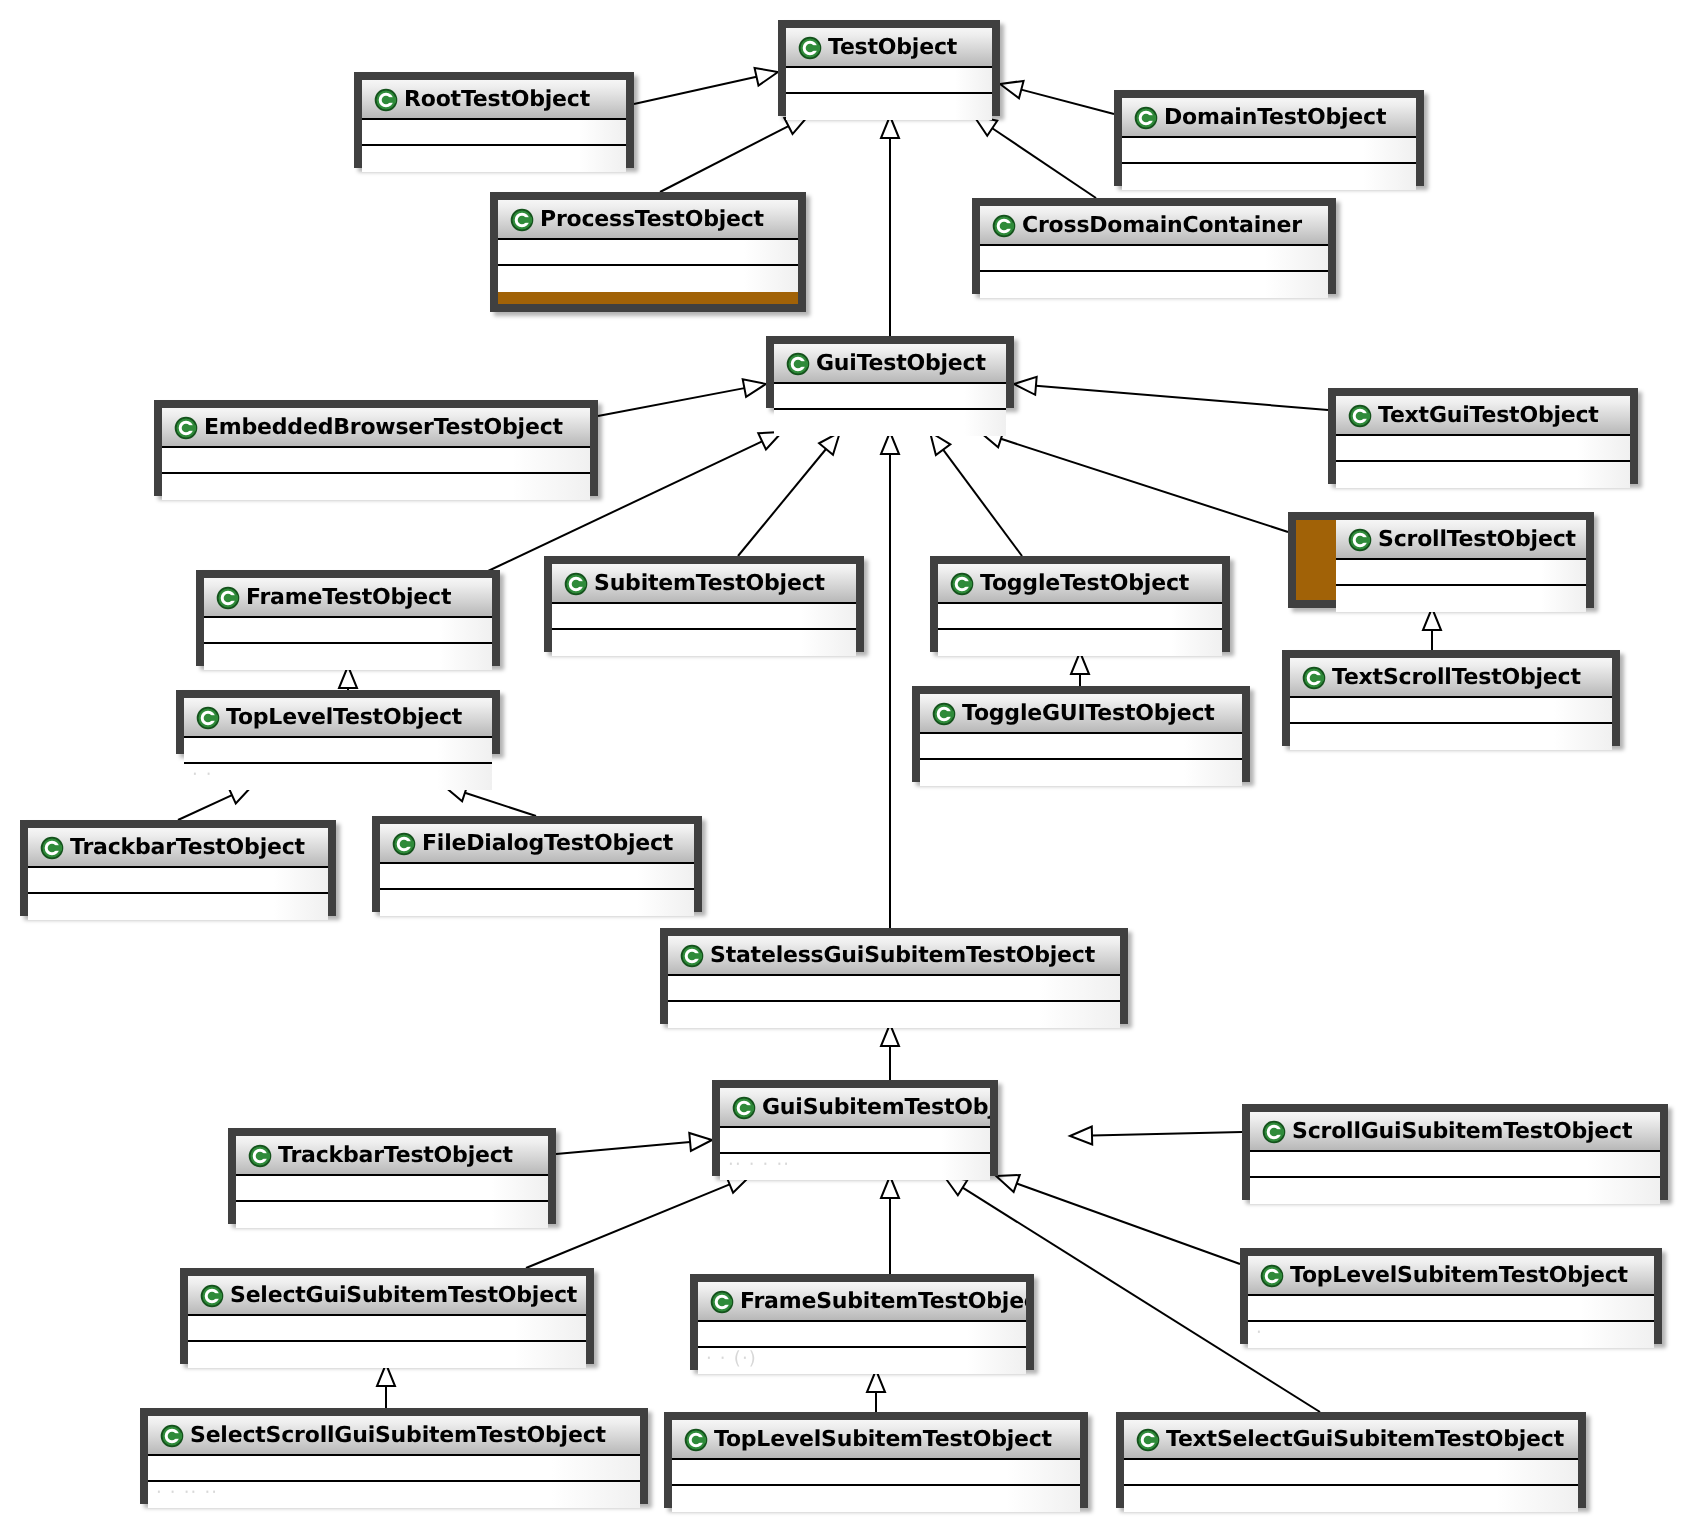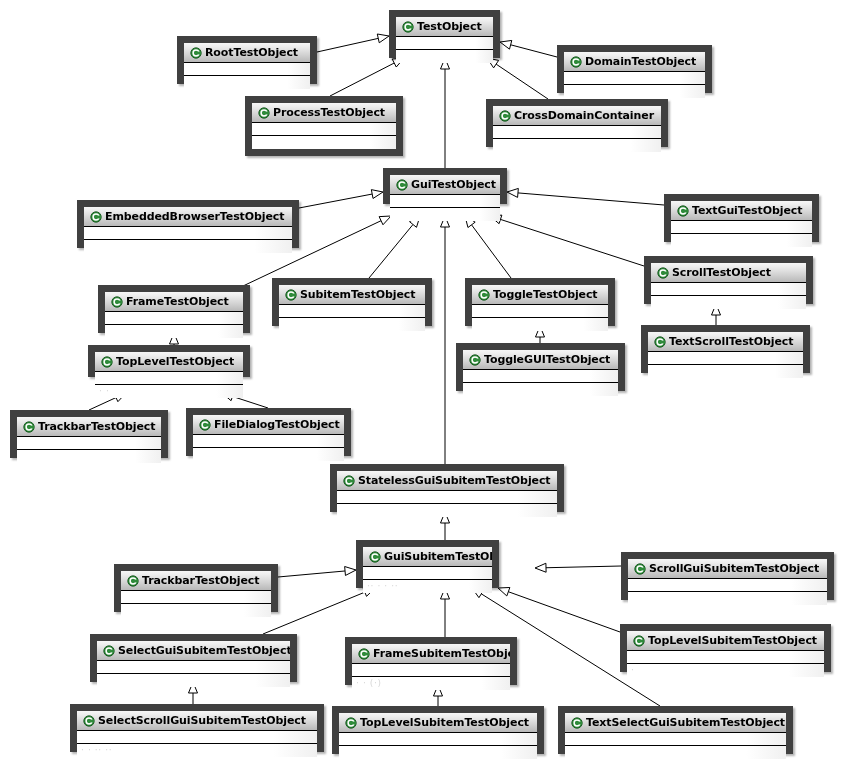--- a/index.html
+++ b/index.html
@@ -20,22 +20,22 @@
     position: absolute;
     left: 0;
     top: 0;
     width: 844px;
     height: 768px;
     pointer-events: none;
   }
   .uml-class {
     position: absolute;
     box-sizing: border-box;
-    border: 7px solid #404040;
-    background: #0c4a6e;
+    border: 4px solid #404040;
+    background: #a16207;
     box-shadow: 2px 2px 2px rgba(0,0,0,0.30);
     z-index: 5;
   }
   .uml-header {
     box-sizing: border-box;
     height: 20px;
     line-height: 19px;
     border-bottom: 1px solid #000000;
     background: linear-gradient(to bottom, #f6f6f6 0%, #eeeeee 18%, #d2d2d2 62%, #b8b8b8 100%);
     display: flex;
@@ -280,21 +280,21 @@
         <svg class="cls-icon" viewBox="0 0 12 12">
           <circle cx="6" cy="6" r="5.2" fill="#2f8b3a" stroke="#14521c" stroke-width="0.9"></circle>
           <circle cx="6" cy="6" r="2.9" fill="none" stroke="#ffffff" stroke-width="1.5"></circle>
           <rect x="6" y="4.6" width="5" height="2.8" fill="#2f8b3a"></rect>
         </svg>
         <span class="uml-name">TextGuiTestObject</span>
       </div>
       <div class="uml-attrs"></div>
       <div class="uml-ops"></div>
     </div>
-    <div class="uml-class" style="left: 644px; top: 256px; width: 169px; height: 48px;">
+    <div class="uml-class" style="left: 644px; top: 256px; width: 153px; height: 48px; padding-left: 20px;">
       <div class="uml-header">
         <svg class="cls-icon" viewBox="0 0 12 12">
           <circle cx="6" cy="6" r="5.2" fill="#2f8b3a" stroke="#14521c" stroke-width="0.9"></circle>
           <circle cx="6" cy="6" r="2.9" fill="none" stroke="#ffffff" stroke-width="1.5"></circle>
           <rect x="6" y="4.6" width="5" height="2.8" fill="#2f8b3a"></rect>
         </svg>
         <span class="uml-name">ScrollTestObject</span>
       </div>
       <div class="uml-attrs"></div>
       <div class="uml-ops"></div>

